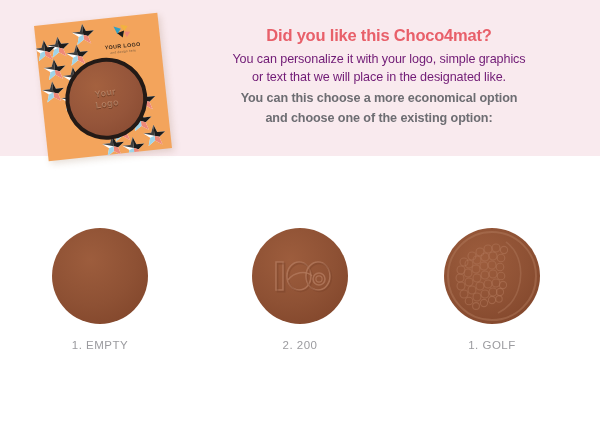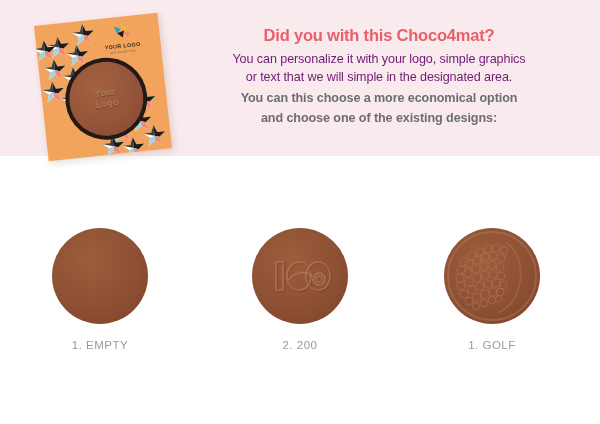--- a/index.html
+++ b/index.html
@@ -249,25 +249,25 @@
             <span>Your</span>
             <span>Logo</span>
           </div>
         </div>
       </div>
 
     </div>
   </div>
 
   <div class="copy-block">
-    <p class="headline">Did you with this Choco4mat?</p>
+    <p class="headline">Did you like this Choco4mat?</p>
     <p class="subline">You can personalize it with your logo, simple graphics</p>
-    <p class="subline">or text that we will simple in the designated area.</p>
+    <p class="subline">or text that we will place in the designated like.</p>
     <p class="subline strong">You can this choose a more economical option</p>
-    <p class="subline strong">and choose one of the existing designs:</p>
+    <p class="subline strong">and choose one of the existing option:</p>
   </div>
 
   <div class="options">
 
     <div class="option option-1">
       <div class="choc"></div>
       <div class="choc-label">1. EMPTY</div>
     </div>
 
     <div class="option option-2">

